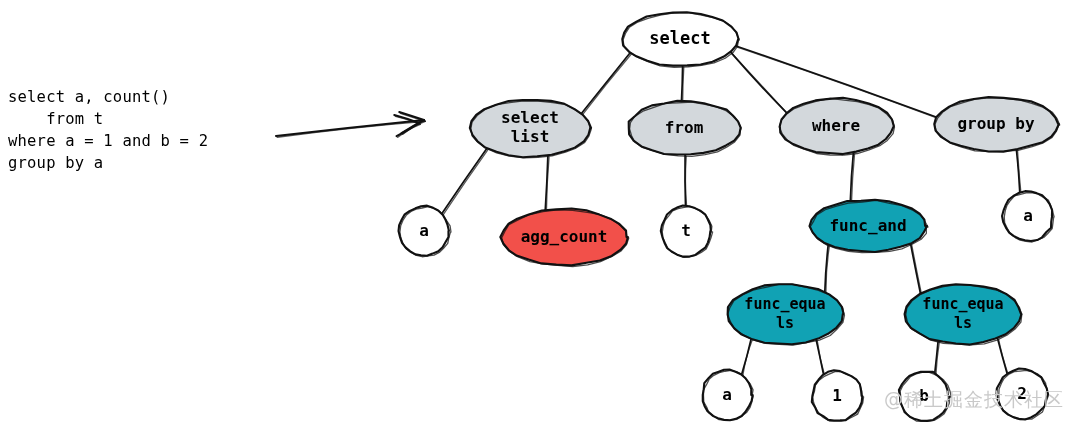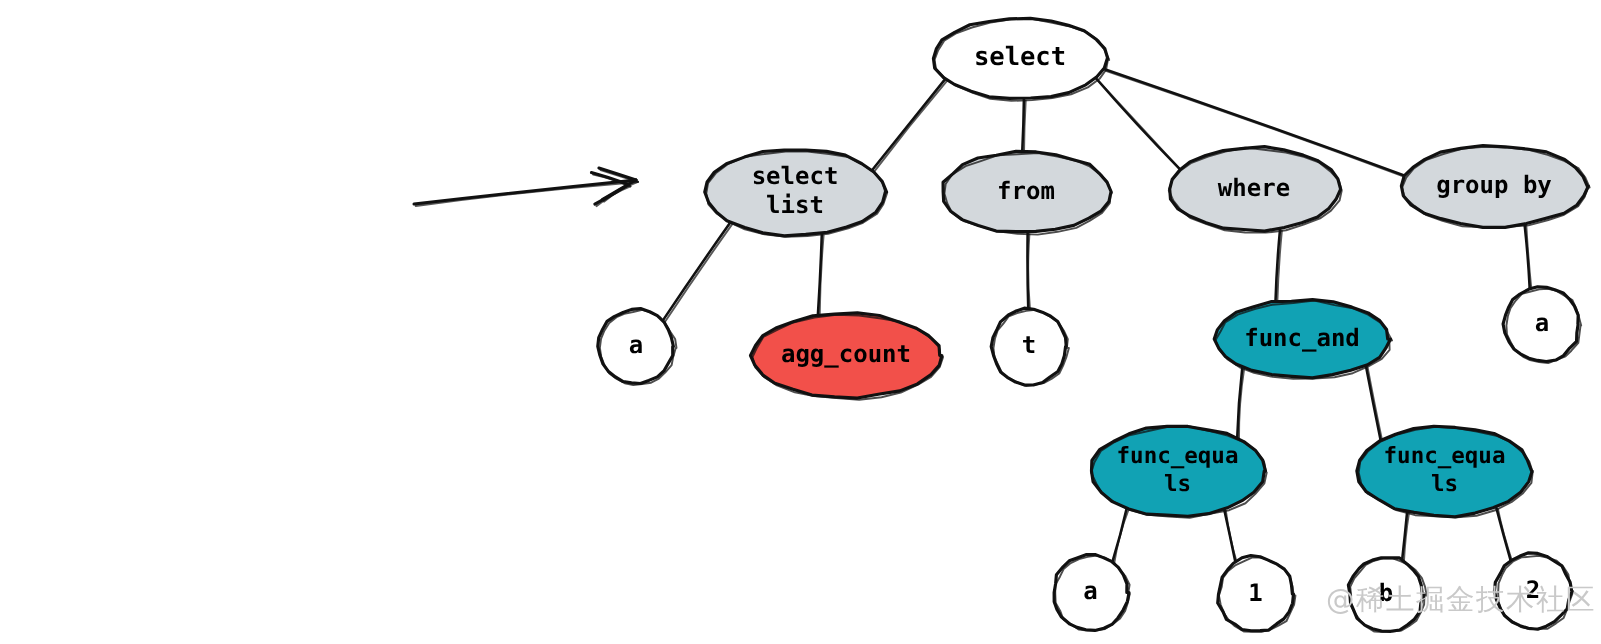--- a/index.html
+++ b/index.html
@@ -43,20 +43,24 @@
     font-size: 19px;
     fill: #c9c9c9;
     letter-spacing: 1px;
   }
 </style>
 </head>
 <body>
 
 <div id="canvas">
 
+  <div id="sql-block">select a, count()
+    from t
+where a = 1 and b = 2
+group by a</div>
 
   <svg id="tree-svg" width="1067" height="429">
     <g id="edges-layer">
         <g>
           <path d="M630.12,52.78 Q606.05,82.59 581.60,113.20" fill="none" stroke="#111111" stroke-width="1.7" stroke-linecap="round" opacity="1"></path>
           <path d="M631.32,53.98 Q605.94,83.96 582.80,114.40" fill="none" stroke="#111111" stroke-width="1.275" stroke-linecap="round" opacity="0.7"></path>
         </g>
         <g>
           <path d="M682.60,65.97 Q682.39,83.56 681.49,101.03" fill="none" stroke="#111111" stroke-width="1.7" stroke-linecap="round" opacity="1"></path>
           <path d="M683.80,67.17 Q682.78,84.33 682.69,102.23" fill="none" stroke="#111111" stroke-width="1.275" stroke-linecap="round" opacity="0.7"></path>

